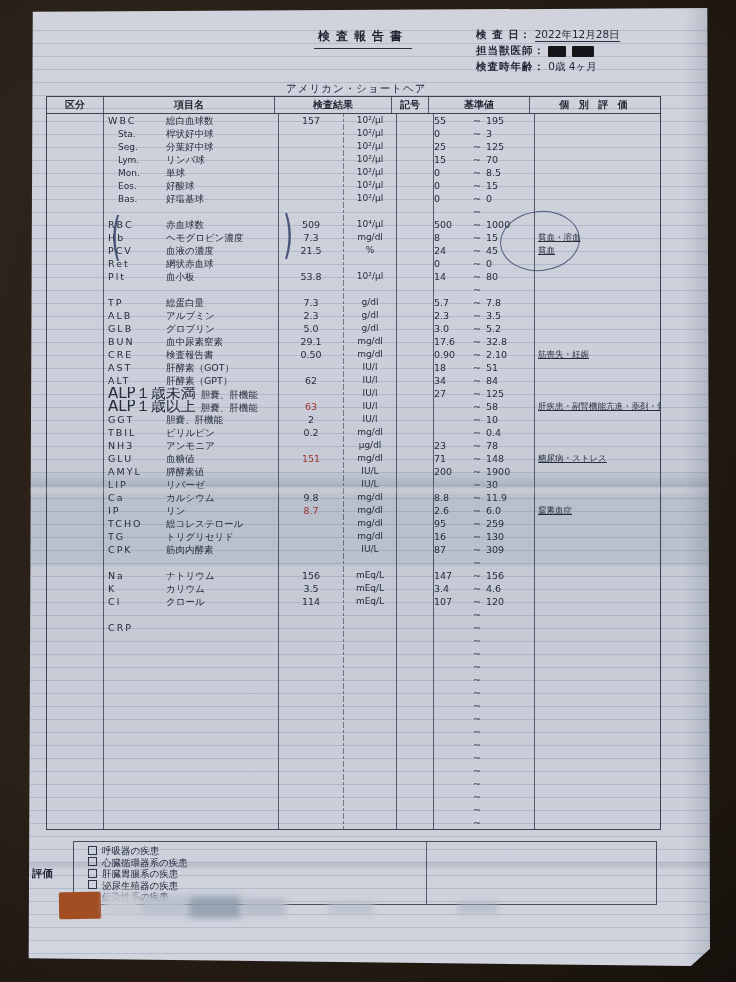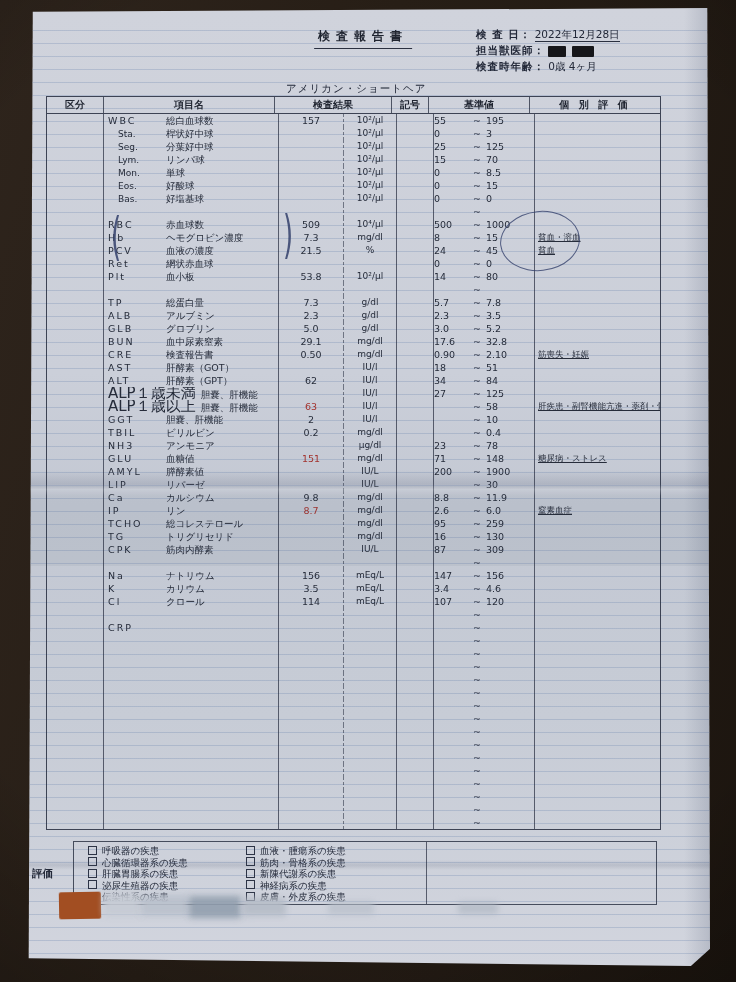--- a/index.html
+++ b/index.html
@@ -837,27 +837,20 @@
   <div class="eval-label">評価</div>
   <div class="eval-box">
     <div class="eval-divider"></div>
     <div class="cb-col left" id="cb-left">
         <div><span class="cb"></span><span>呼吸器の疾患</span></div>
         <div><span class="cb"></span><span>心臓循環器系の疾患</span></div>
         <div><span class="cb"></span><span>肝臓胃腸系の疾患</span></div>
         <div><span class="cb"></span><span>泌尿生殖器の疾患</span></div>
         <div><span class="cb"></span><span>伝染性系の疾患</span></div>
       </div>
-    <div class="cb-col right" id="cb-right">
-        <div><span class="cb"></span><span>血液・腫瘍系の疾患</span></div>
-        <div><span class="cb"></span><span>筋肉・骨格系の疾患</span></div>
-        <div><span class="cb"></span><span>新陳代謝系の疾患</span></div>
-        <div><span class="cb"></span><span>神経病系の疾患</span></div>
-        <div><span class="cb"></span><span>皮膚・外皮系の疾患</span></div>
-      </div>
   </div>
 
   <div class="redact r-orange"></div>
   <div class="redact blurblock" style="left:75px;top:884px;width:38px;height:24px;background:#c6cbd4;"></div>
   <div class="redact blurblock" style="left:113px;top:887px;width:48px;height:21px;background:#bac1cc;"></div>
   <div class="redact blurblock" style="left:161px;top:888px;width:52px;height:22px;background:#929fae;"></div>
   <div class="redact blurblock" style="left:214px;top:890px;width:44px;height:18px;background:#b5bcc7;"></div>
   <div class="redact blurblock" style="left:300px;top:893px;width:46px;height:14px;background:#b8bfca;opacity:.7;"></div>
   <div class="redact blurblock" style="left:430px;top:894px;width:40px;height:12px;background:#aab3bf;opacity:.6;"></div>
 

